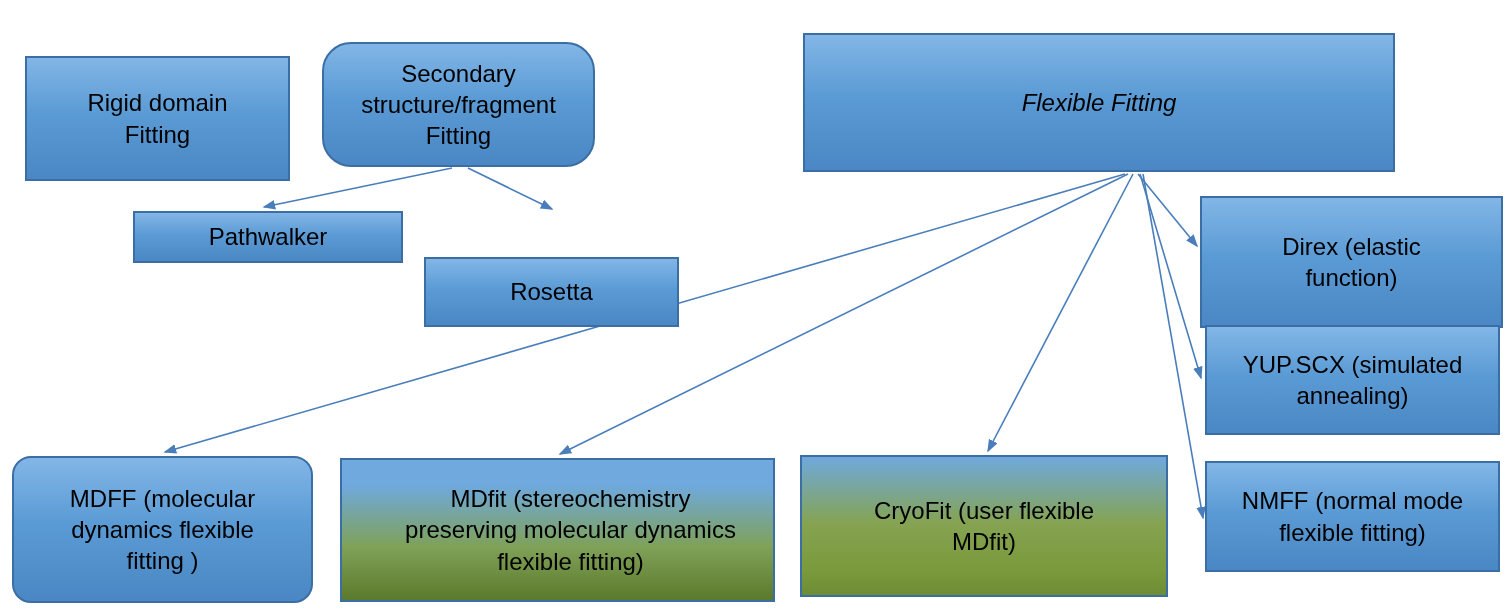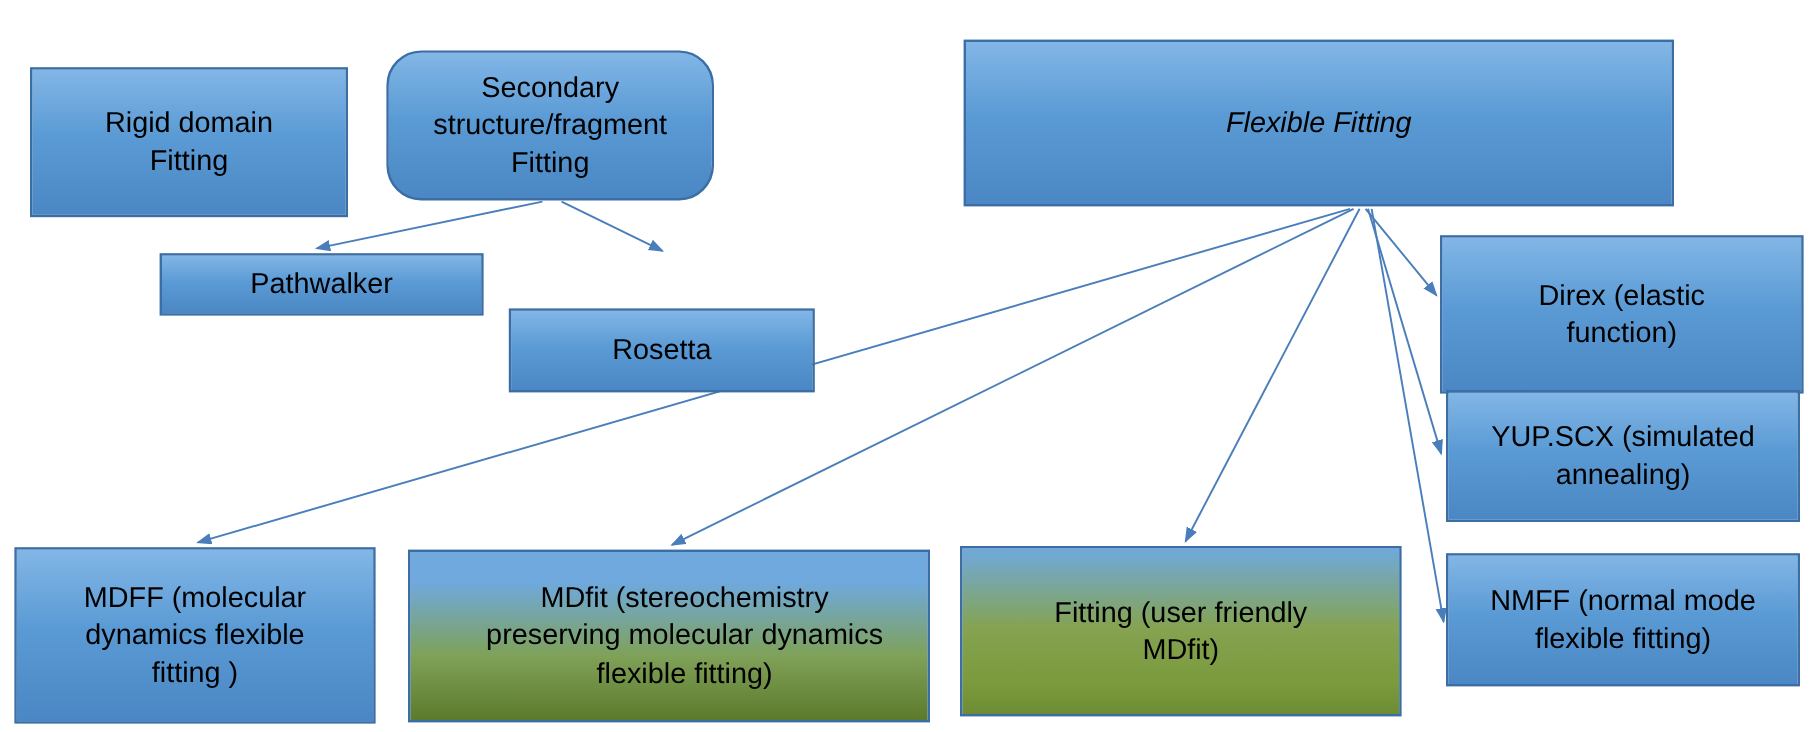--- a/index.html
+++ b/index.html
@@ -49,21 +49,21 @@
 
   
   .n-rigid     { left: 25px;   top: 56px;  width: 265px; height: 125px; }
   .n-secondary { left: 322px;  top: 42px;  width: 273px; height: 125px; border-radius: 29px; }
   .n-flexible  { left: 803px;  top: 33px;  width: 592px; height: 139px; font-style: italic; }
   .n-pathwalker{ left: 133px;  top: 211px; width: 270px; height: 52px;  }
   .n-rosetta   { left: 424px;  top: 213px; width: 255px; height: 70px; margin-top: 44px;  }
   .n-direx     { left: 1200px; top: 196px; width: 303px; height: 132px; }
   .n-yupscx    { left: 1205px; top: 325px; width: 295px; height: 110px; }
   .n-nmff      { left: 1205px; top: 461px; width: 295px; height: 111px; }
-  .n-mdff      { left: 12px;   top: 456px; width: 301px; height: 147px; }
+  .n-mdff      { left: 12px;   top: 456px; width: 301px; height: 147px; border-radius: 19px; }
   .n-mdfit     { left: 340px;  top: 458px; width: 435px; height: 144px; padding-left: 36px; }
   .n-cryofit   { left: 800px;  top: 455px; width: 368px; height: 142px; }
 </style>
 </head>
 <body>
 
 <div class="canvas">
 
   <svg class="edges-svg" viewBox="0 0 1512 610" xmlns="http://www.w3.org/2000/svg">
     <defs>
@@ -96,16 +96,16 @@
   <div class="node blue n-yupscx">YUP.SCX (simulated
 annealing)</div>
   <div class="node blue n-nmff">NMFF (normal mode
 flexible fitting)</div>
   <div class="node blue n-mdff">MDFF (molecular
 dynamics flexible
 fitting )</div>
   <div class="node bluegreen-dark n-mdfit">MDfit (stereochemistry
 preserving molecular dynamics
 flexible fitting)</div>
-  <div class="node bluegreen n-cryofit">Fitting (user friendly
+  <div class="node bluegreen n-cryofit">CryoFit (user flexible
 MDfit)</div>
 
 </div>
 
 </body></html>

